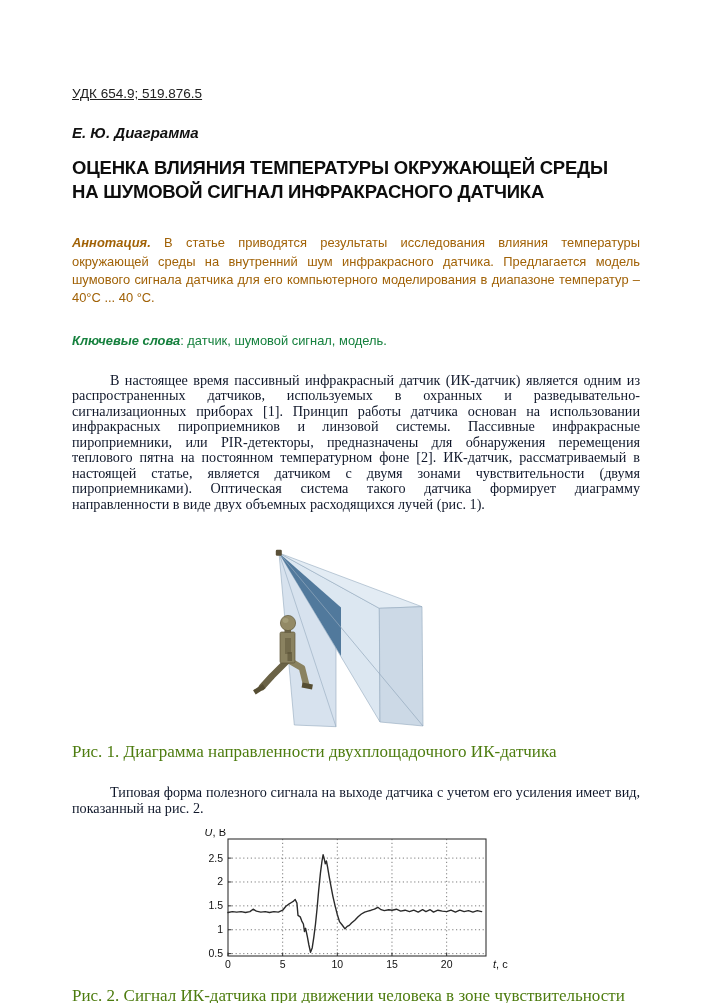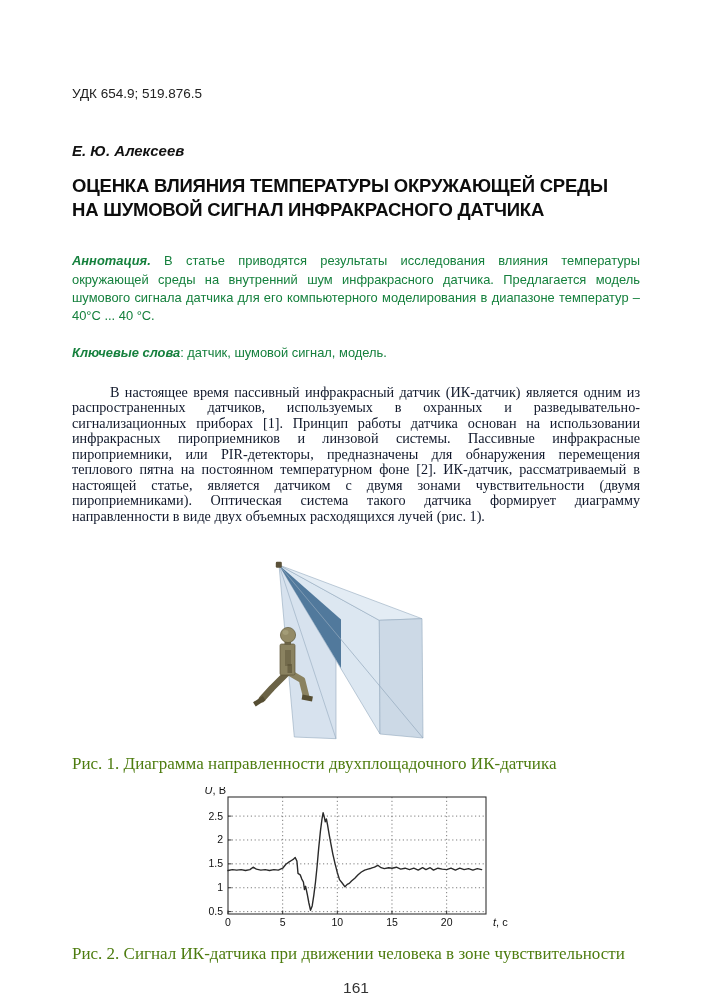--- a/index.html
+++ b/index.html
@@ -6,25 +6,25 @@
   .page{
     position:relative;
     width:710px;height:1003px;
     background:#ffffff;
     box-sizing:border-box;
     padding:86px 70px 0 72px;
     font-family:"Liberation Sans",sans-serif;
     color:#1c1c1c;
     overflow:hidden;
   }
-  .udk{font-size:13.5px;color:#222;margin:0 0 41px;}
+  .udk{font-size:13.5px;color:#222;margin:0 0 23px;text-decoration:underline;}
   .author{font-size:15px;font-weight:bold;font-style:italic;color:#111;margin:0 0 15px;}
   .title{font-size:18.5px;font-weight:bold;line-height:1.28;letter-spacing:-0.2px;color:#0d0d0d;margin:6px 0 31px;}
   .title span{display:block;}
-  .abstract{font-size:12.9px;line-height:1.42;text-align:justify;color:#15803d;margin:0 0 18px;}
+  .abstract{font-size:12.9px;line-height:1.42;text-align:justify;color:#a16207;margin:0 0 24px;}
   .keywords{font-size:12.9px;line-height:1.42;color:#15803d;margin:0;}
   .bi{font-weight:bold;font-style:italic;}
   .body-par{
     font-family:"Liberation Serif",serif;
     font-size:14.2px;line-height:15.5px;
     text-align:justify;color:#0f172a;
     margin:23px 0 0;
   }
   .indent{text-indent:38px;}
   .figwrap{text-align:center;margin-top:33px;line-height:0;}
@@ -37,21 +37,21 @@
   .chart-svg{font-family:"Liberation Sans",sans-serif;}
   .page-number{text-align:center;font-size:15.5px;color:#333;margin-top:15px;}
 </style>
 </head>
 <body>
 
 <div class="page">
 
   <div class="udk">УДК 654.9; 519.876.5</div>
 
-  <div class="author">Е. Ю. Алексеев</div>
+  <div class="author">Е. Ю. Диаграмма</div>
 
   <h1 class="title">
     <span>ОЦЕНКА ВЛИЯНИЯ ТЕМПЕРАТУРЫ ОКРУЖАЮЩЕЙ СРЕДЫ</span>
     <span>НА ШУМОВОЙ СИГНАЛ ИНФРАКРАСНОГО ДАТЧИКА</span>
   </h1>
 
   <p class="abstract">
     <span class="bi">Аннотация.</span><span> В статье приводятся результаты исследования влияния температуры окружающей среды на внутренний шум инфракрасного датчика. Предлагается модель шумового сигнала датчика для его компьютерного моделирования в диапазоне температур –40°С ... 40 °С.</span>
   </p>
 
@@ -86,20 +86,21 @@
       <rect x="54" y="93" width="6" height="16" opacity="0.75" fill="#6b6346"></rect>
       <rect x="56.5" y="107" width="4.5" height="9" opacity="0.6" fill="#564e33"></rect>
       <rect x="53.5" y="84.5" width="6.5" height="3.5" fill="#6b6346"></rect>
       <circle cx="57" cy="78" r="7.6" stroke="#5f5739" stroke-width="0.7" fill="#938a66"></circle>
       <ellipse cx="54.5" cy="75.5" rx="3" ry="2.4" fill="#a8a07c" opacity="0.8"></ellipse>
     </svg>
   </div>
 
   <div class="caption">Рис. 1. Диаграмма направленности двухплощадочного ИК-датчика</div>
 
+  <p class="body-par indent">Типовая форма полезного сигнала на выходе датчика с учетом его усиления имеет вид, показанный на рис. 2.</p>
 
   <div class="chartwrap">
     <svg class="chart-svg" width="324" height="150" viewBox="0 0 324 150" xmlns="http://www.w3.org/2000/svg">
         <line stroke="#5c5c5c" stroke-width="0.8" stroke-dasharray="1.2 2.6" x1="88.66101694915254" y1="10" x2="88.66101694915254" y2="127"></line>
         <line stroke="#5c5c5c" stroke-width="0.8" stroke-dasharray="1.2 2.6" x1="143.32203389830508" y1="10" x2="143.32203389830508" y2="127"></line>
         <line stroke="#5c5c5c" stroke-width="0.8" stroke-dasharray="1.2 2.6" x1="197.98305084745763" y1="10" x2="197.98305084745763" y2="127"></line>
         <line stroke="#5c5c5c" stroke-width="0.8" stroke-dasharray="1.2 2.6" x1="252.64406779661016" y1="10" x2="252.64406779661016" y2="127"></line>
         <line stroke="#5c5c5c" stroke-width="0.8" stroke-dasharray="1.2 2.6" x1="34" y1="124.61224489795919" x2="292" y2="124.61224489795919"></line>
         <line stroke="#5c5c5c" stroke-width="0.8" stroke-dasharray="1.2 2.6" x1="34" y1="100.73469387755101" x2="292" y2="100.73469387755101"></line>
         <line stroke="#5c5c5c" stroke-width="0.8" stroke-dasharray="1.2 2.6" x1="34" y1="76.85714285714285" x2="292" y2="76.85714285714285"></line>

